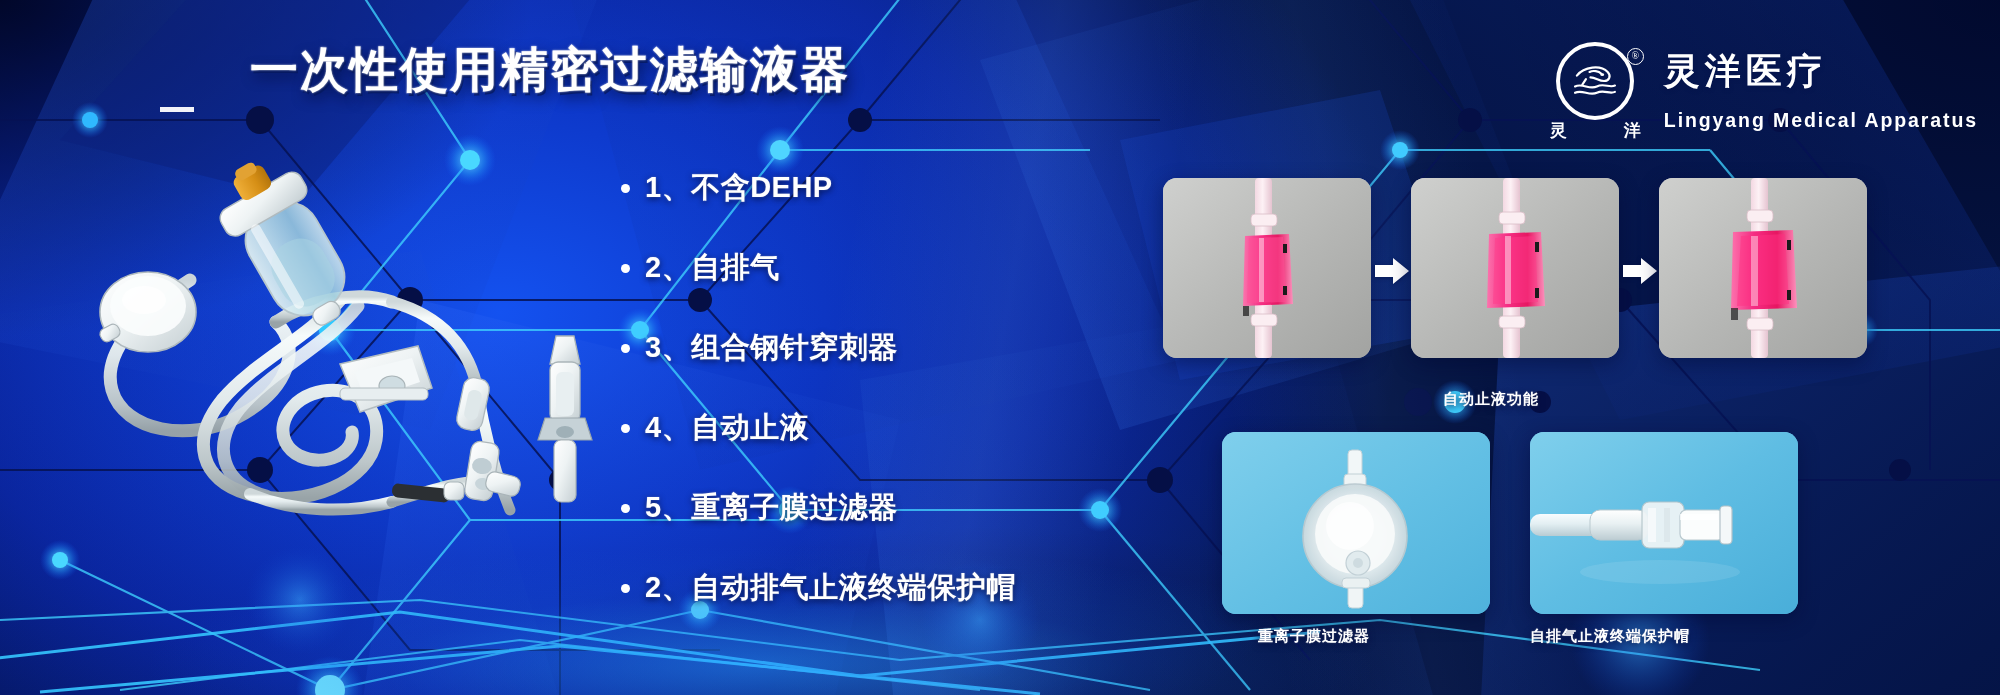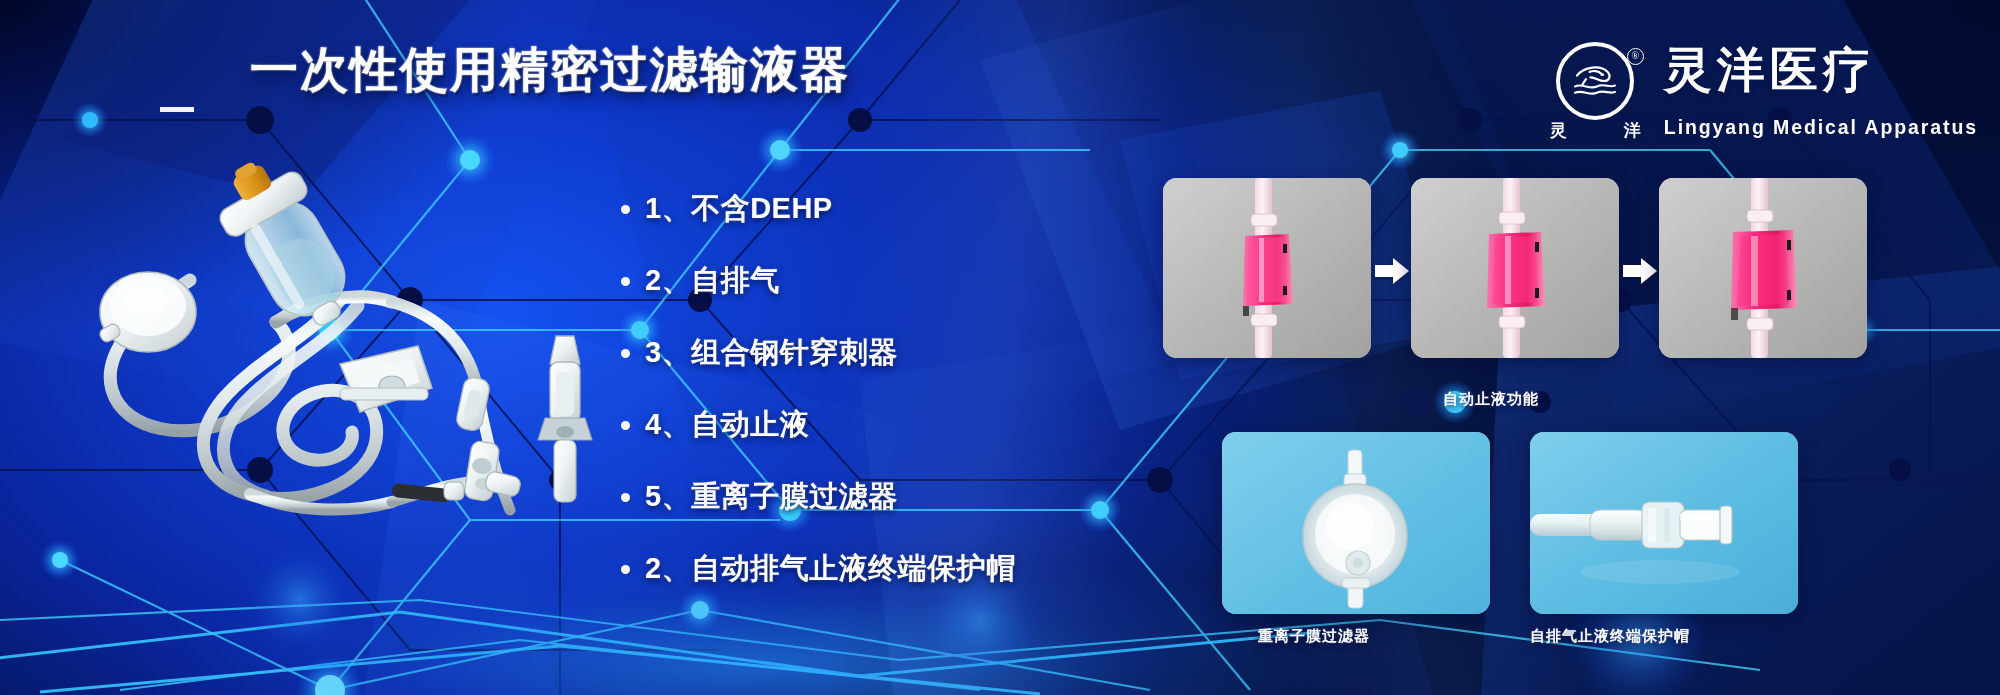--- a/index.html
+++ b/index.html
@@ -88,37 +88,36 @@
     font-size:10px; line-height:14px; text-align:center;
     font-family:"Liberation Serif", serif;
   }
   .logo-sub-cn{
     position:absolute; left:0; bottom:0; width:92px;
     display:flex; justify-content:space-between;
     color:#fff; font-size:17px; font-weight:700; letter-spacing:1px;
   }
   .logo-text{ display:flex; flex-direction:column; align-items:flex-start; }
   .logo-cn{
-    color:#fff; font-size:48px; font-weight:700; letter-spacing:5px;
+    color:#fff; font-size:36px; font-weight:700; letter-spacing:5px;
     line-height:1.05;
     font-family:"Liberation Sans","DejaVu Sans", sans-serif;
     text-shadow:0 1px 4px rgba(0,15,70,.6);
   }
   .logo-en{
     color:#fff; font-size:19.5px; font-weight:700; letter-spacing:1.9px;
     margin-top:20px;
     font-family:"Liberation Sans", sans-serif;
   }
 
   
   .features{
     position:absolute; left:645px; top:168px;
     display:flex; flex-direction:column;
-    gap:32px;
-    margin-top:21px;
+    gap:40px;
   }
   .feature{
     color:#ffffff;
     font-size:29px;
     font-weight:700;
     letter-spacing:.5px;
     white-space:nowrap;
     text-shadow:0 2px 6px rgba(0,12,60,.85), 0 0 2px rgba(255,255,255,.35);
     font-family:"Liberation Sans","DejaVu Sans", sans-serif;
   }

